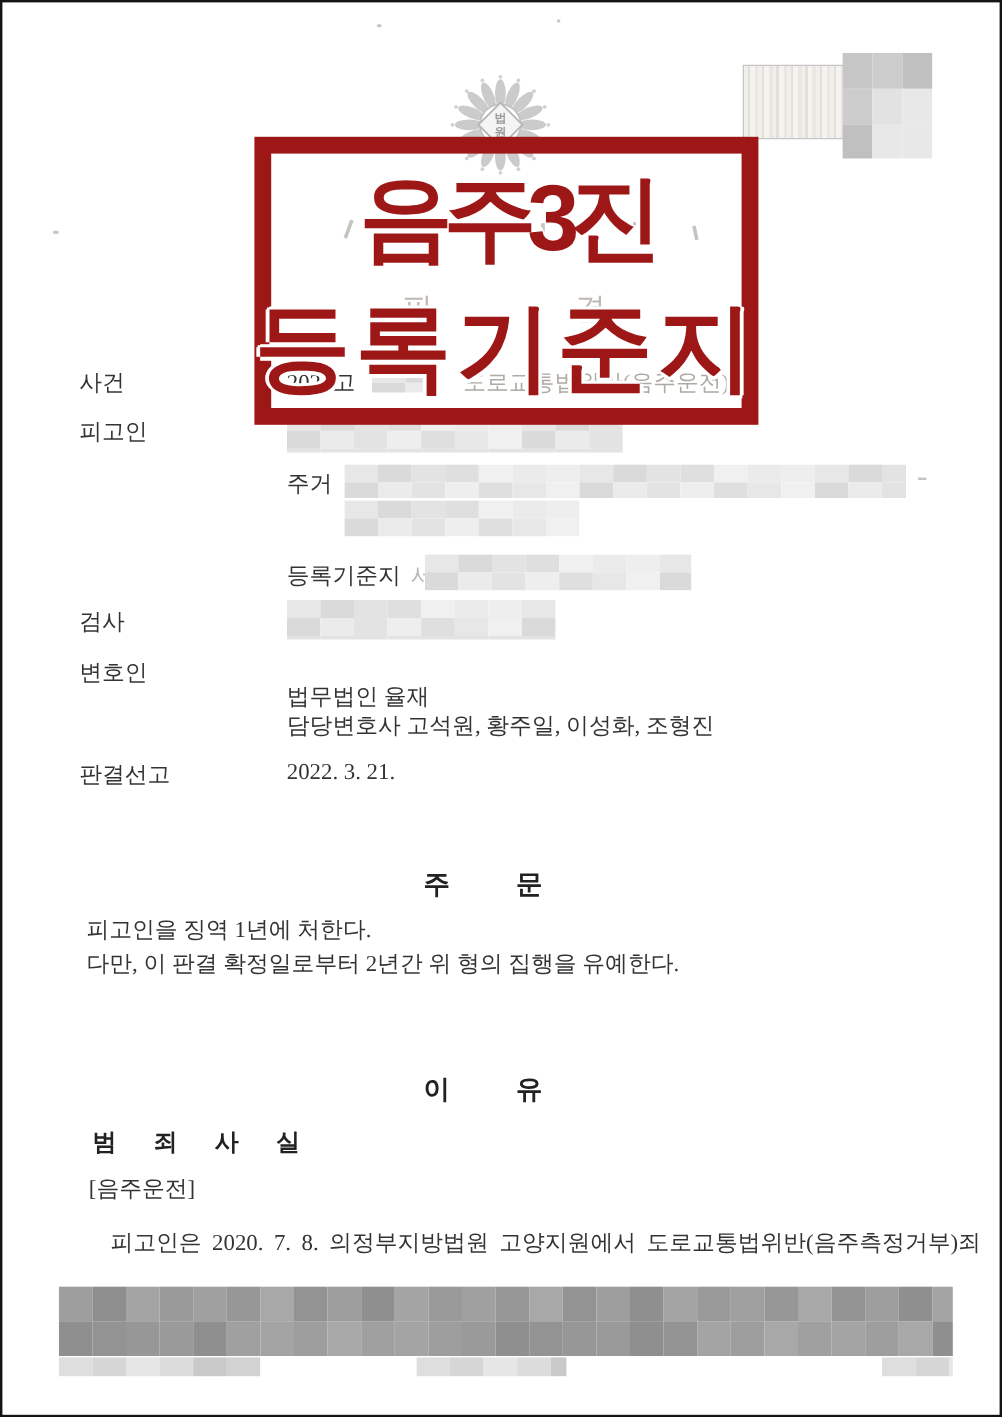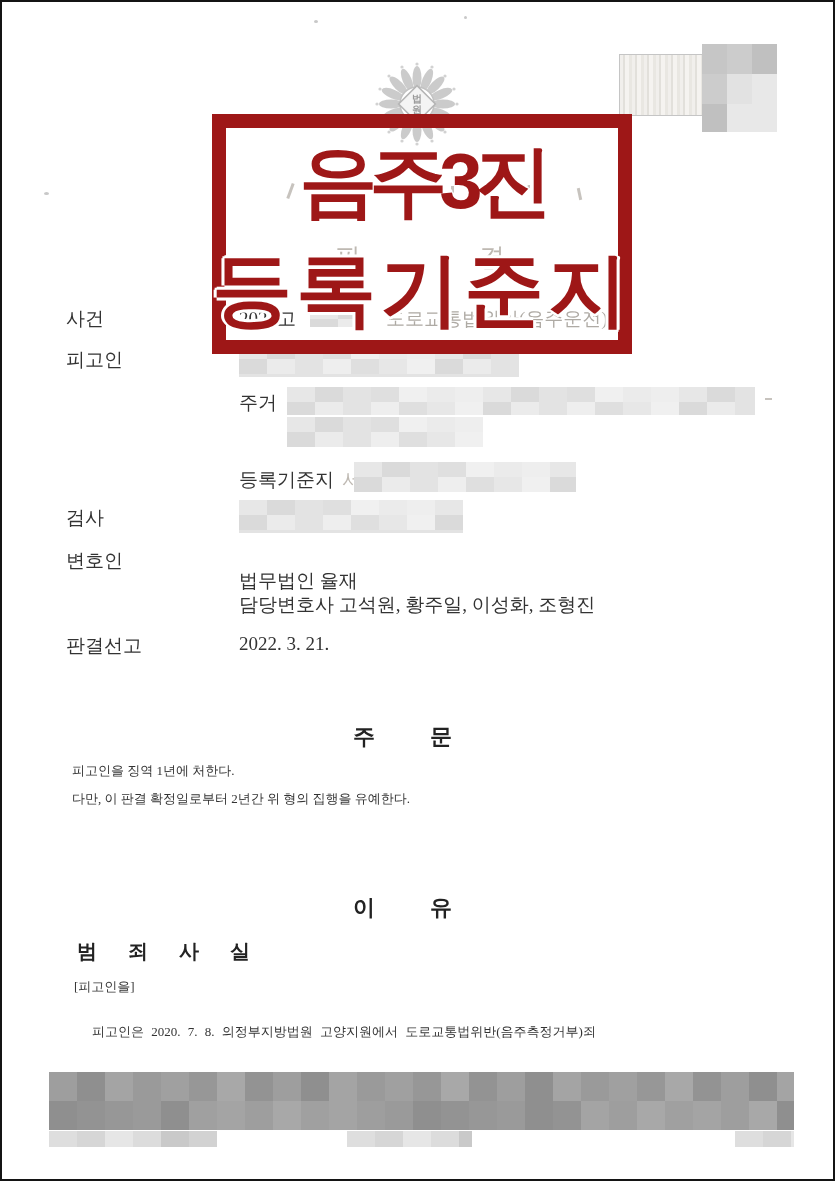--- a/index.html
+++ b/index.html
@@ -20,21 +20,21 @@
   .row-label.w90{width:90px;}
   .row-value{font-size:19px; color:#333;}
   .faint-text{color:#9b958e; opacity:.8; filter:blur(.3px);}
   .faint-frag{color:#b3ada5; opacity:.85; filter:blur(.4px);}
   
   .center-heading{
     left:0; width:100%; padding-right:30px; box-sizing:border-box;
     text-align:center; font-size:22px; font-weight:600;
     white-space:pre; color:#222;
   }
-  .para{font-size:13px; color:#333; white-space:pre;}
+  .para{font-size:19px; color:#333; white-space:pre;}
   .bold-head{font-weight:700; letter-spacing:13px; font-size:20px; color:#222;}
   
   .mosaic{overflow:hidden;}
   .mosaic>div{position:absolute;}
   
   .red-box{
     border-style:solid;
     background:transparent; z-index:10;
   }
   .red-line{
@@ -297,21 +297,21 @@
     <span class="row-label w90">판결선고</span>
   </div>
   <div class="abs row-value" style="left:237px;top:631px;">2022. 3. 21.</div>
 
   <div class="abs center-heading" style="top:720px;">주          문</div>
   <div class="abs para" style="left:70px;top:760px;">피고인을 징역 1년에 처한다.</div>
   <div class="abs para" style="left:70px;top:788px;">다만, 이 판결 확정일로부터 2년간 위 형의 집행을 유예한다.</div>
 
   <div class="abs bold-head" style="left:75px;top:936px;">범 죄 사 실</div>
   <div class="abs center-heading" style="top:891px;">이          유</div>
-  <div class="abs para" style="left:72px;top:976px;">[피고인을]</div>
+  <div class="abs para" style="left:72px;top:976px;">[음주운전]</div>
   <div class="abs para" style="left:90px;top:1021px;word-spacing:4px;">피고인은 2020. 7. 8. 의정부지방법원 고양지원에서 도로교통법위반(음주측정거부)죄</div>
 
   <div class="abs mosaic" style="left:47px;top:1070px;width:745px;height:58px;z-index:2;">
       <div style="left: 0px; top: 0px; width: 28px; height: 29px; background: rgb(158, 158, 158);"></div>
       <div style="left: 28px; top: 0px; width: 28px; height: 29px; background: rgb(143, 143, 143);"></div>
       <div style="left: 56px; top: 0px; width: 28px; height: 29px; background: rgb(164, 164, 164);"></div>
       <div style="left: 84px; top: 0px; width: 28px; height: 29px; background: rgb(154, 154, 154);"></div>
       <div style="left: 112px; top: 0px; width: 28px; height: 29px; background: rgb(160, 160, 160);"></div>
       <div style="left: 140px; top: 0px; width: 28px; height: 29px; background: rgb(151, 151, 151);"></div>
       <div style="left: 168px; top: 0px; width: 28px; height: 29px; background: rgb(168, 168, 168);"></div>

